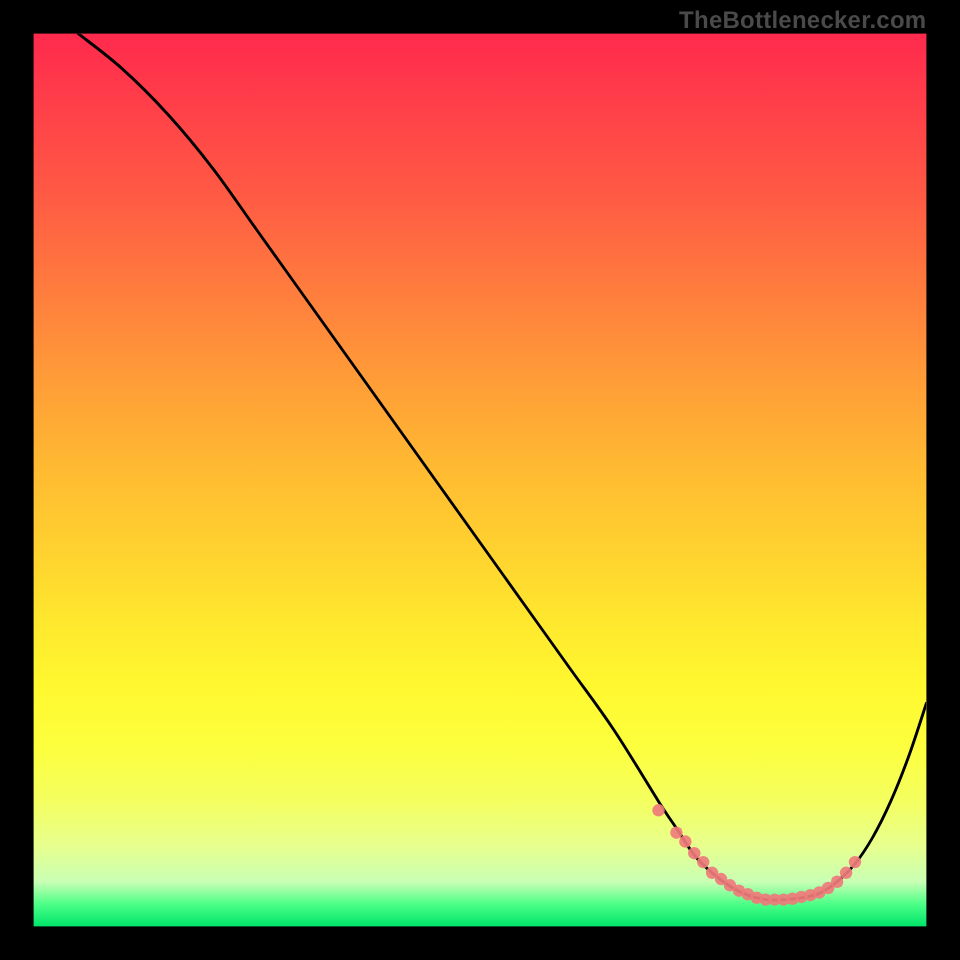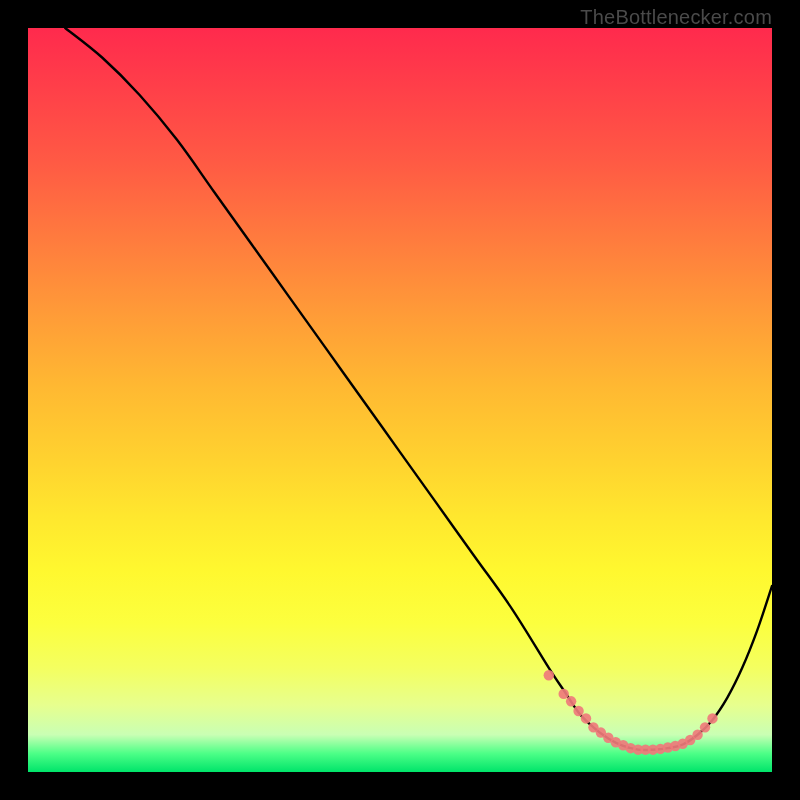--- a/index.html
+++ b/index.html
@@ -49,21 +49,21 @@
     top: 0;
     width: 744px;
     height: 744px;
   }
   .attribution {
     position: absolute;
     top: 6px;
     right: 28px;
     color: #4a4a4a;
     font-size: 20px;
-    font-weight: 400;
+    font-weight: 700;
     letter-spacing: 0.2px;
   }
 </style>
 </head>
 <body>
 
 <div class="frame">
 
   <div class="attribution">TheBottlenecker.com</div>
 

